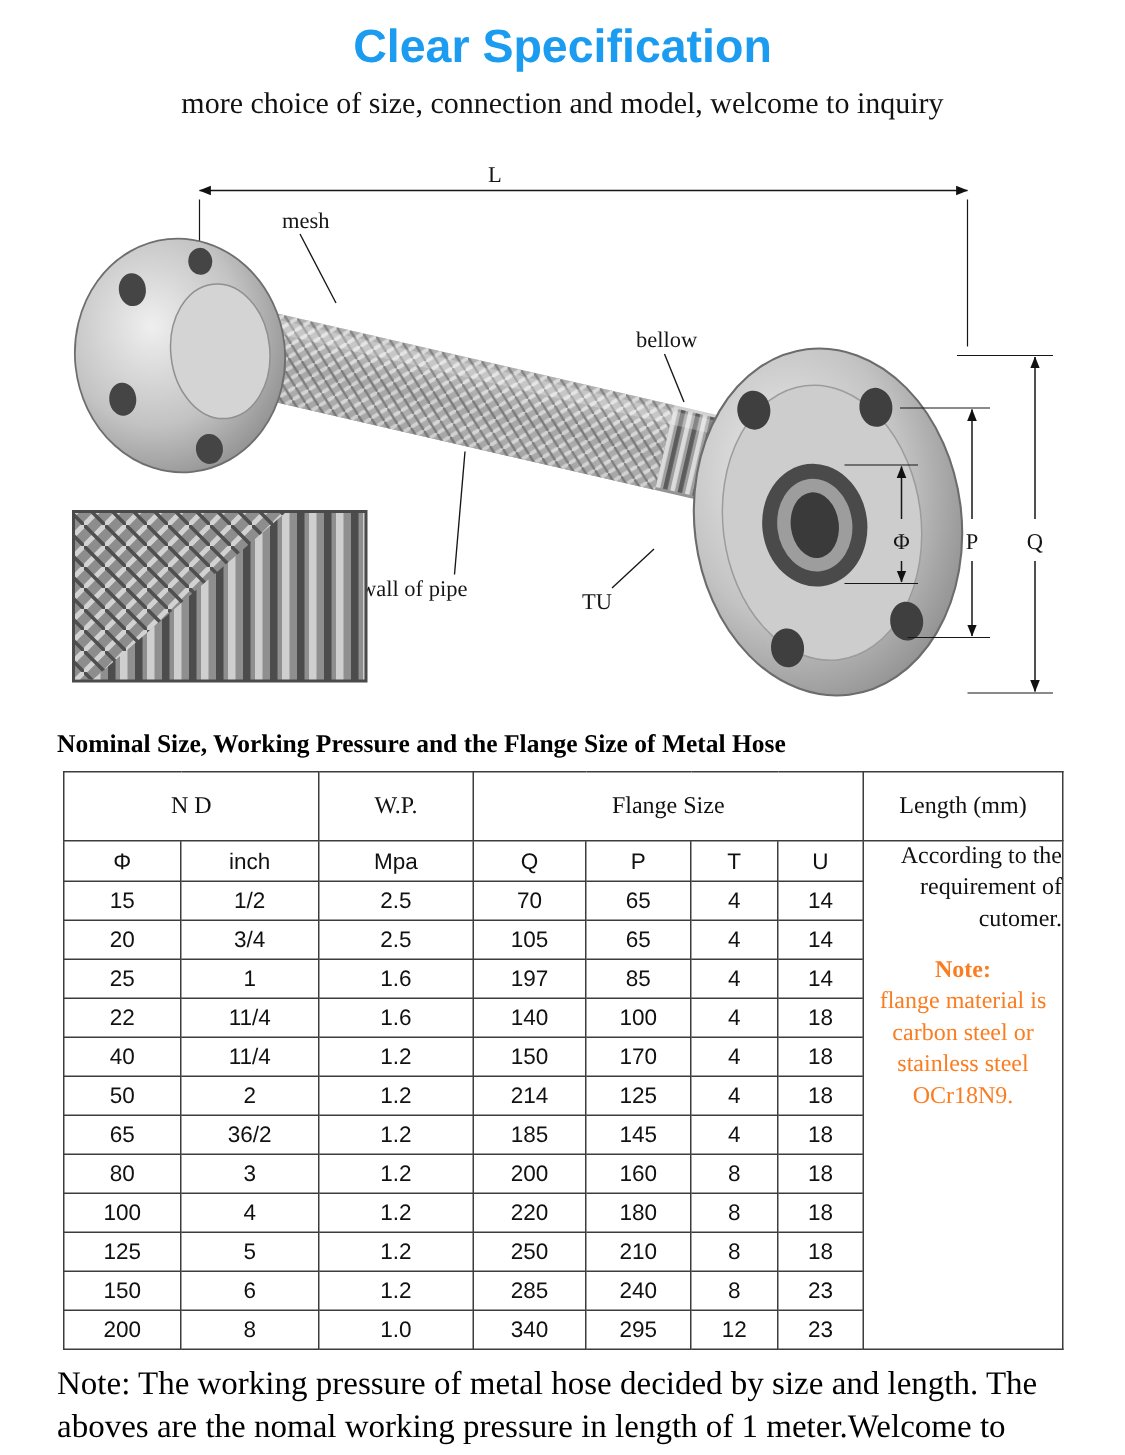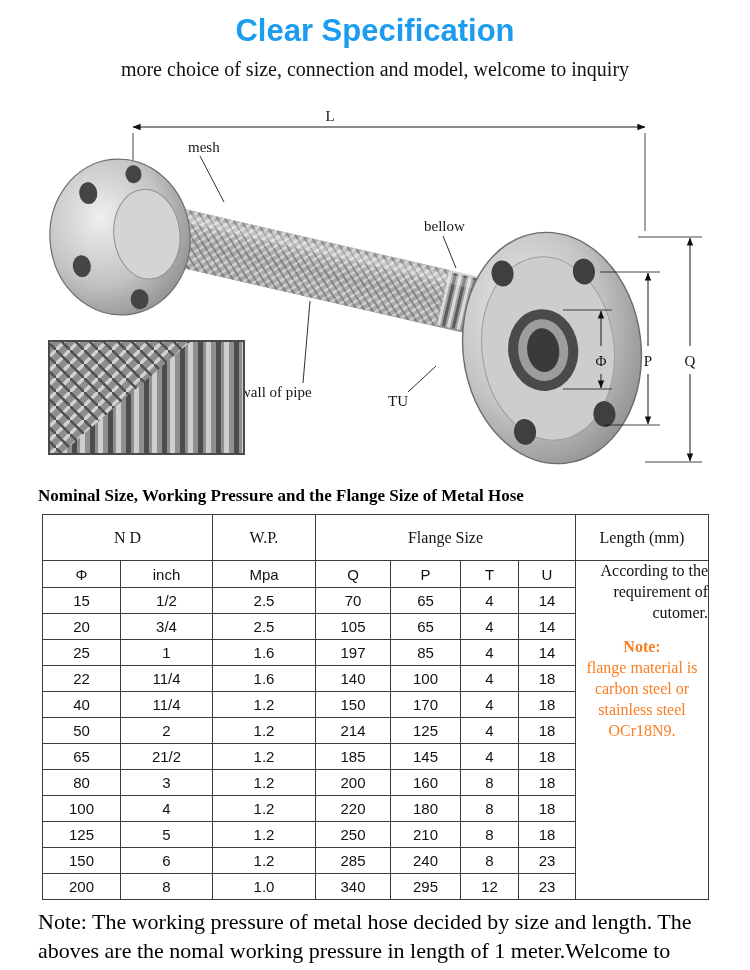--- a/index.html
+++ b/index.html
@@ -273,21 +273,21 @@
           <td>50</td>
           <td>2</td>
           <td>1.2</td>
           <td>214</td>
           <td>125</td>
           <td>4</td>
           <td>18</td>
         </tr>
         <tr class="data-row">
           <td>65</td>
-          <td>21/2</td>
+          <td>36/2</td>
           <td>1.2</td>
           <td>185</td>
           <td>145</td>
           <td>4</td>
           <td>18</td>
         </tr>
         <tr class="data-row">
           <td>80</td>
           <td>3</td>
           <td>1.2</td>

